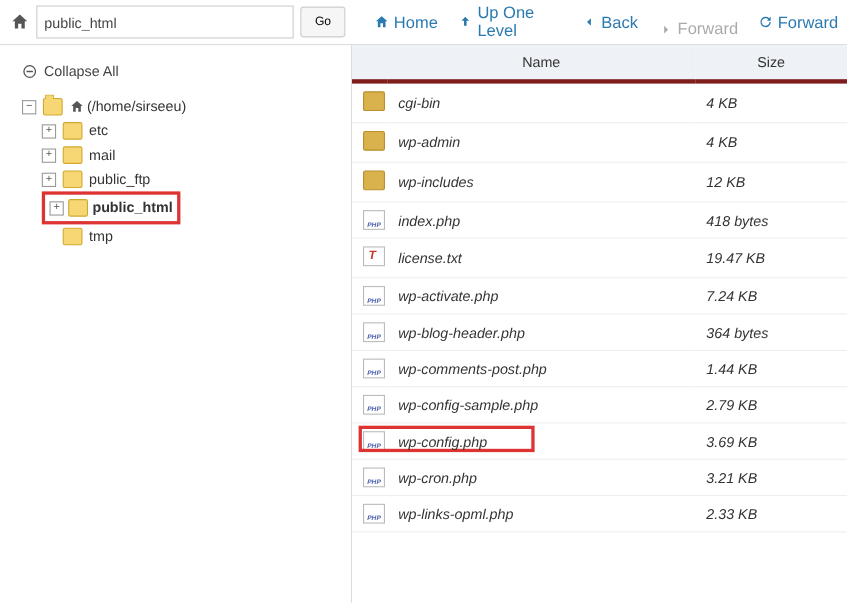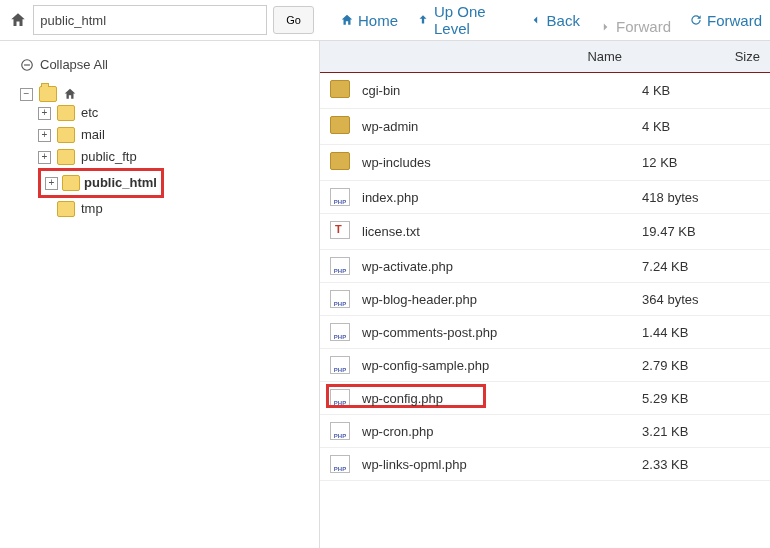--- a/index.html
+++ b/index.html
@@ -19,24 +19,24 @@
   .tree ul{list-style:none;margin:0;padding-left:18px;}
   .tree li{white-space:nowrap;display:flex;align-items:center;gap:2px;}
   .toggler{width:11px;height:11px;border:1px solid #999;display:inline-flex;align-items:center;justify-content:center;font-size:10px;line-height:10px;color:#555;margin-right:4px;cursor:pointer;background:#fff;}
   .folder-ico{width:16px;height:14px;background:#f7d774;border:1px solid #d2a92f;border-radius:2px;display:inline-block;margin-right:4px;position:relative;}
   .folder-ico.open::before{content:"";position:absolute;top:-4px;left:1px;width:6px;height:3px;background:#f7d774;border:1px solid #d2a92f;border-bottom:none;border-radius:1px 1px 0 0;}
   .tree .label{cursor:pointer;}
   .tree .active{font-weight:bold;}
   .highlight-box{border:3px solid #d33;padding:1px 4px;display:inline-flex;align-items:center;}
   .main{flex:1;overflow:auto;}
   table{width:100%;border-collapse:collapse;}
-  thead th{background:#eef2f6;border-bottom:1px solid #7f1d1d;text-align:right;padding:8px 10px;font-weight:normal;color:#333;cursor:pointer;}
+  thead th{background:#eef2f6;border-bottom:4px solid #7f1d1d;text-align:center;padding:8px 10px;font-weight:normal;color:#333;cursor:pointer;}
   thead th.name{padding-left:42px;}
   tbody td{padding:7px 10px;border-bottom:1px solid #eee;vertical-align:middle;}
-  tbody tr{cursor:pointer;}
+  tbody tr{cursor:pointer;font-style:italic;}
   tbody td.iconcell{width:22px;padding-left:10px;padding-right:0;}
   .f-icon{width:18px;height:16px;display:inline-block;}
   .f-folder{background:#d9b24e;border:1px solid #b88f2a;border-radius:2px;}
   .f-php{background:#fff;border:1px solid #bbb;position:relative;font-size:6px;color:#4c5fae;font-weight:bold;display:flex;align-items:flex-end;justify-content:center;}
   .f-txt{background:#fff;border:1px solid #bbb;position:relative;}
   .f-txt::after{content:"T";position:absolute;top:1px;left:4px;color:#c0392b;font-weight:bold;font-size:11px;}
   .f-html{background:#fff;border:1px solid #bbb;position:relative;}
   .f-html::after{content:"";position:absolute;top:3px;left:3px;width:10px;height:8px;border:1px solid #2a7ab0;border-radius:50%;}
   .row-highlight td{position:relative;}
   .row-highlight-box{position:absolute;left:6px;top:2px;height:24px;width:160px;border:3px solid #d33;box-sizing:border-box;pointer-events:none;}
@@ -110,20 +110,21 @@
     <div class="tree">
       <ul style="padding-left:0;">
         <li>
           <span class="toggler">−</span>
           <span class="folder-ico open"></span>
           <span>
                 <svg viewBox="0 0 24 24" width="14" height="14" fill="#555">
                   <path d="M12 3l9 8h-3v9h-4v-6H10v6H6v-9H3z"></path>
                 </svg>
               </span>
+          <span class="label">(/home/sirseeu)</span>
         </li>
       </ul>
       <ul id="tree-children">
             <li>
               <span class="toggler">+</span>
               <span class="folder-ico"></span>
               <span class="label ">etc</span>
             </li>
             <li>
               <span class="toggler">+</span>
@@ -214,21 +215,21 @@
               </td>
               <td>wp-config-sample.php</td>
               <td>2.79 KB</td>
             </tr>
             <tr class="row-highlight">
               <td class="iconcell">
                 <span class="f-icon f-php">PHP</span>
                 <span class="row-highlight-box"></span>
               </td>
               <td>wp-config.php</td>
-              <td>5.29 KB</td>
+              <td>3.69 KB</td>
             </tr>
             <tr>
               <td class="iconcell">
                 <span class="f-icon f-php">PHP</span>
               </td>
               <td>wp-cron.php</td>
               <td>3.21 KB</td>
             </tr>
             <tr>
               <td class="iconcell">

